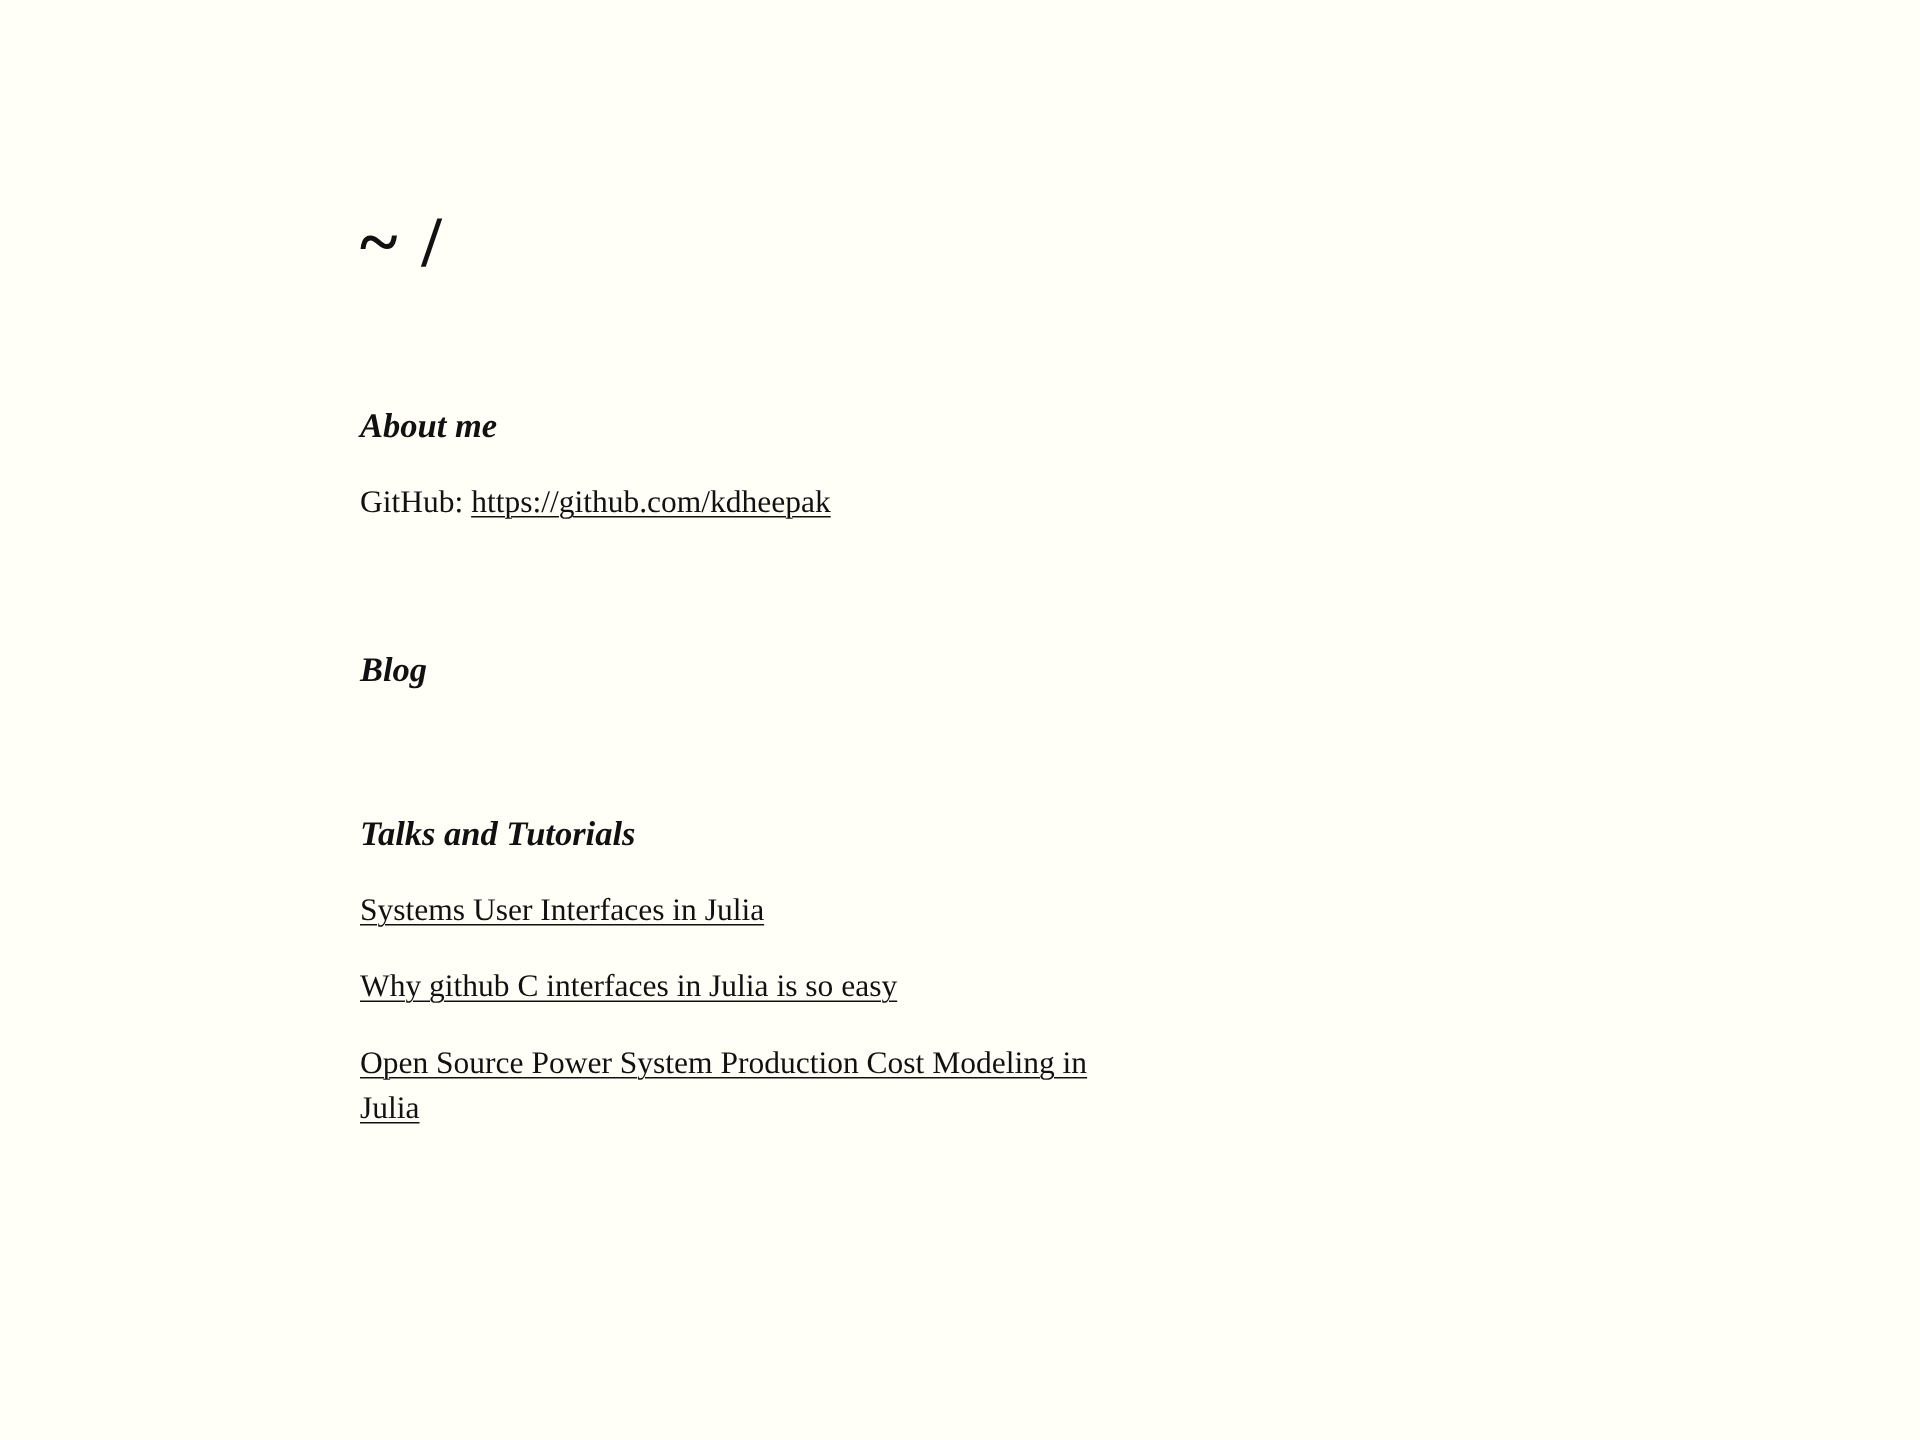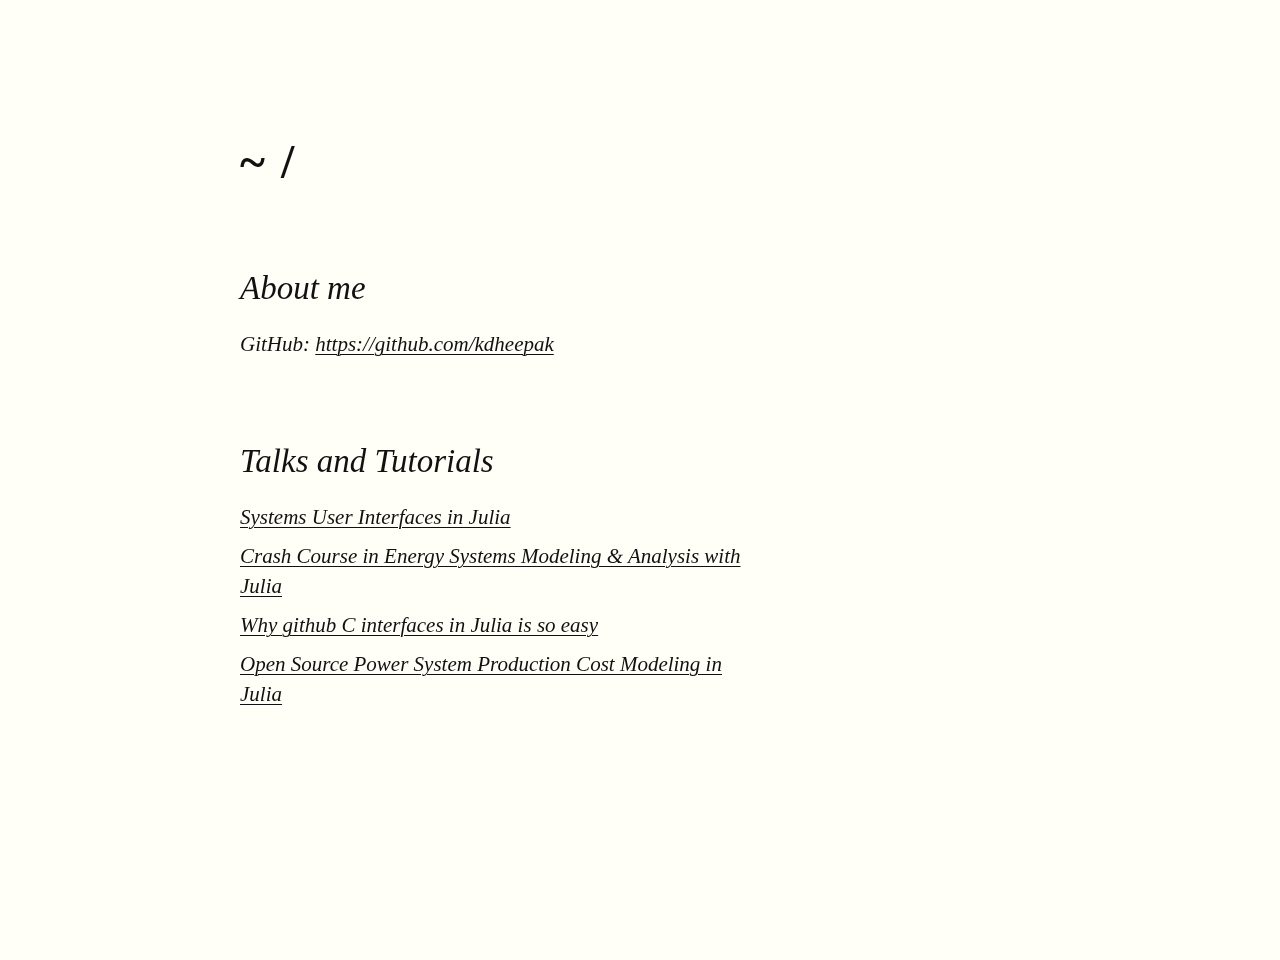--- a/index.html
+++ b/index.html
@@ -24,31 +24,30 @@
     width: 505px;
   }
   h1.site-title {
     font-size: 48px;
     font-weight: 700;
     line-height: 1;
     margin: 0;
     letter-spacing: 2px;
   }
   h2.section-heading {
-    font-size: 33px;
+    font-size: 23px;
     font-style: italic;
-    font-weight: 400;
+    font-weight: 700;
     line-height: 1;
     margin: 86px 0 24px 0;
   }
   p.line {
     font-size: 21px;
     line-height: 30px;
-    margin: 9px 0;
-    font-style: italic;
+    margin: 21px 0;
   }
   a.link {
     color: inherit;
     text-decoration: underline;
     text-decoration-thickness: 1px;
     text-underline-offset: 3px;
     cursor: pointer;
   }
 </style>
 </head>
@@ -58,24 +57,24 @@
   <div class="content">
 
     <h1 class="site-title">~ /</h1>
 
     <section>
       <h2 class="section-heading">About me</h2>
       <p class="line"><span>GitHub: </span><a class="link">https://github.com/kdheepak</a></p>
     </section>
 
     <section>
+      <h2 class="section-heading">Blog</h2>
     </section>
 
     <section>
       <h2 class="section-heading">Talks and Tutorials</h2>
       <p class="line"><a class="link">Systems User Interfaces in Julia</a></p>
-      <p class="line"><a class="link">Crash Course in Energy Systems Modeling &amp; Analysis with Julia</a></p>
       <p class="line"><a class="link">Why github C interfaces in Julia is so easy</a></p>
       <p class="line"><a class="link">Open Source Power System Production Cost Modeling in Julia</a></p>
     </section>
 
   </div>
 </div>
 
 </body></html>

